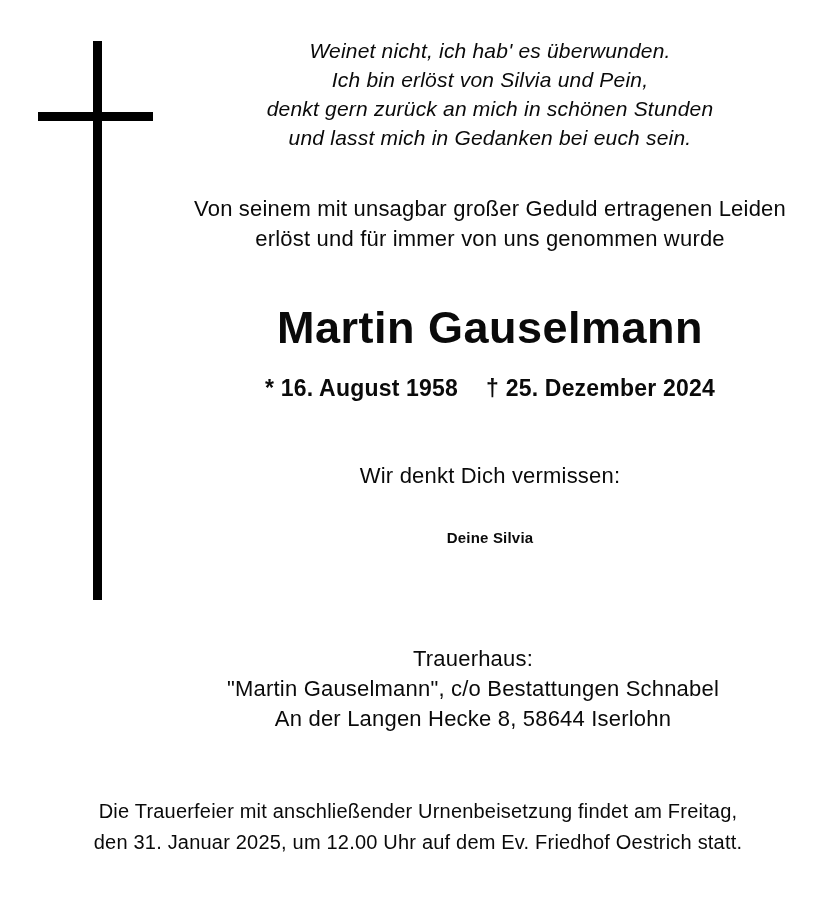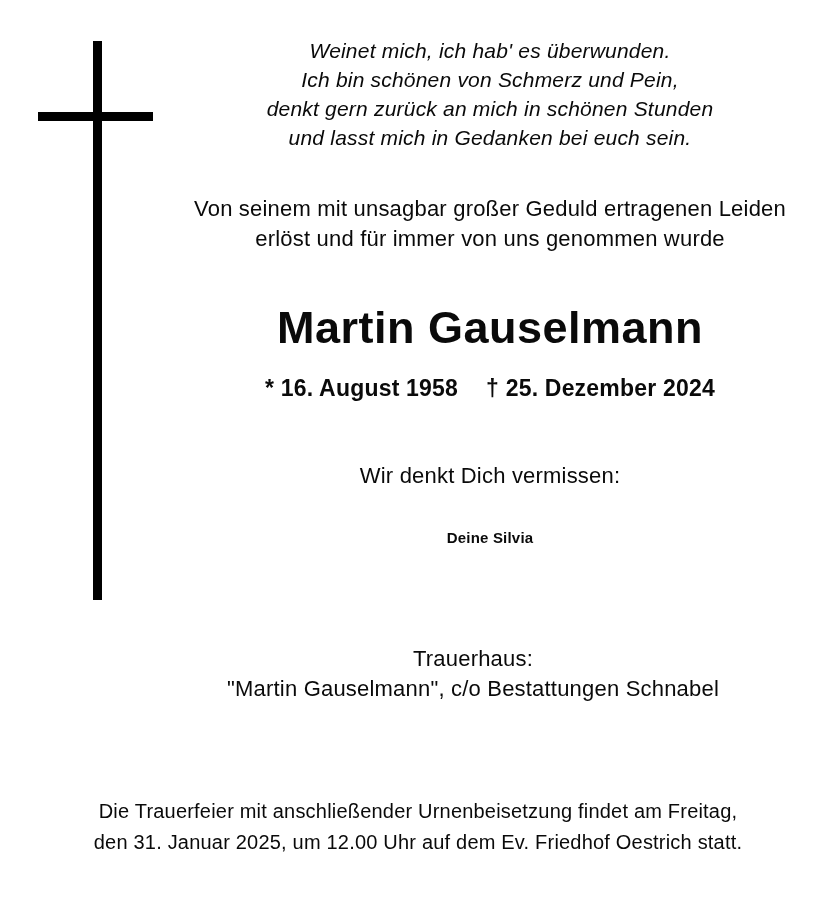--- a/index.html
+++ b/index.html
@@ -93,22 +93,22 @@
 </style>
 </head>
 <body>
 
 <div class="cross">
   <div class="cross-v"></div>
   <div class="cross-h"></div>
 </div>
 
 <div class="block center-main verse">
-  <div>Weinet mich, ich hab' es überwunden.</div>
-  <div>Ich bin schönen von Schmerz und Pein,</div>
+  <div>Weinet nicht, ich hab' es überwunden.</div>
+  <div>Ich bin erlöst von Silvia und Pein,</div>
   <div>denkt gern zurück an mich in schönen Stunden</div>
   <div>und lasst mich in Gedanken bei euch sein.</div>
 </div>
 
 <div class="block center-main announcement">
   <div>Von seinem mit unsagbar großer Geduld ertragenen Leiden</div>
   <div>erlöst und für immer von uns genommen wurde</div>
 </div>
 
 <div class="block center-main deceased-name">Martin Gauselmann</div>
@@ -119,18 +119,19 @@
 
 <div class="block center-main farewell-heading">Wir denkt Dich vermissen:</div>
 
 <div class="block center-main mourners">
   <div>Deine Silvia</div>
 </div>
 
 <div class="block center-haus funeral-home">
   <div>Trauerhaus:</div>
   <div>"Martin Gauselmann", c/o Bestattungen Schnabel</div>
+  <div>An der Langen Hecke 8, 58644 Iserlohn</div>
 </div>
 
 <div class="block center-page ceremony">
   <div>Die Trauerfeier mit anschließender Urnenbeisetzung findet am Freitag,</div>
   <div>den 31. Januar 2025, um 12.00 Uhr auf dem Ev. Friedhof Oestrich statt.</div>
 </div>
 
 </body></html>

